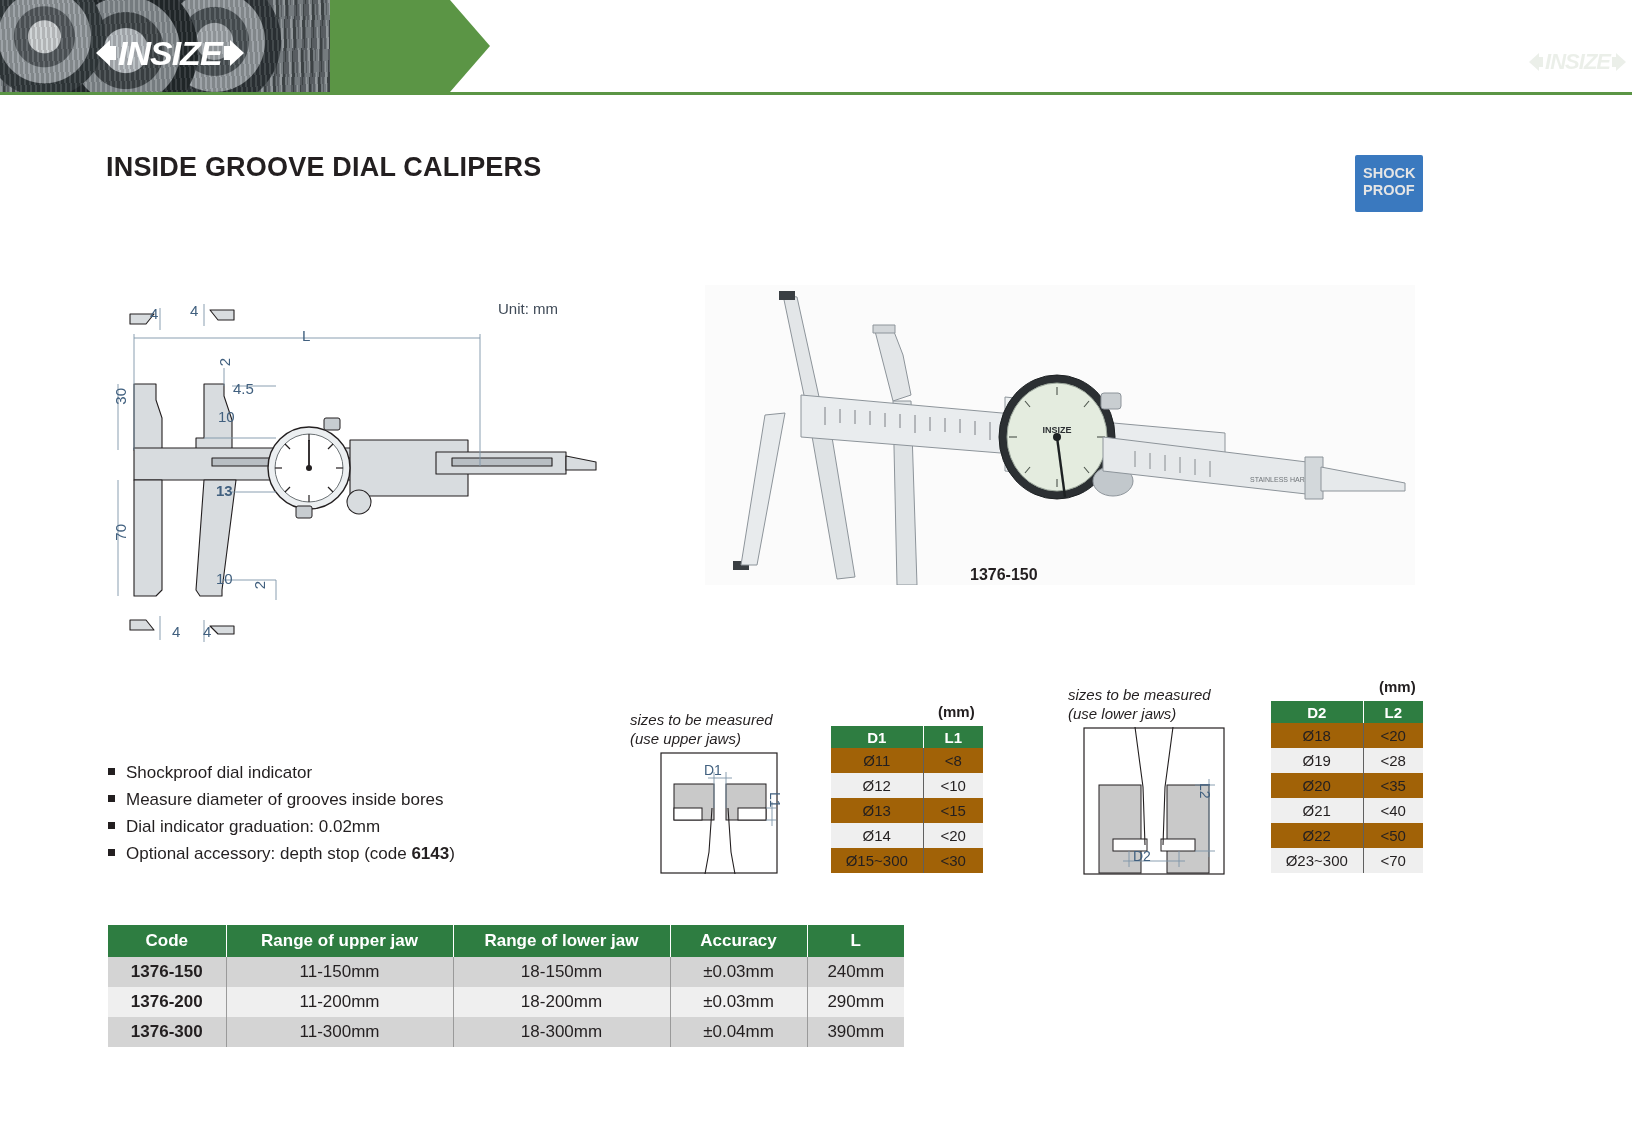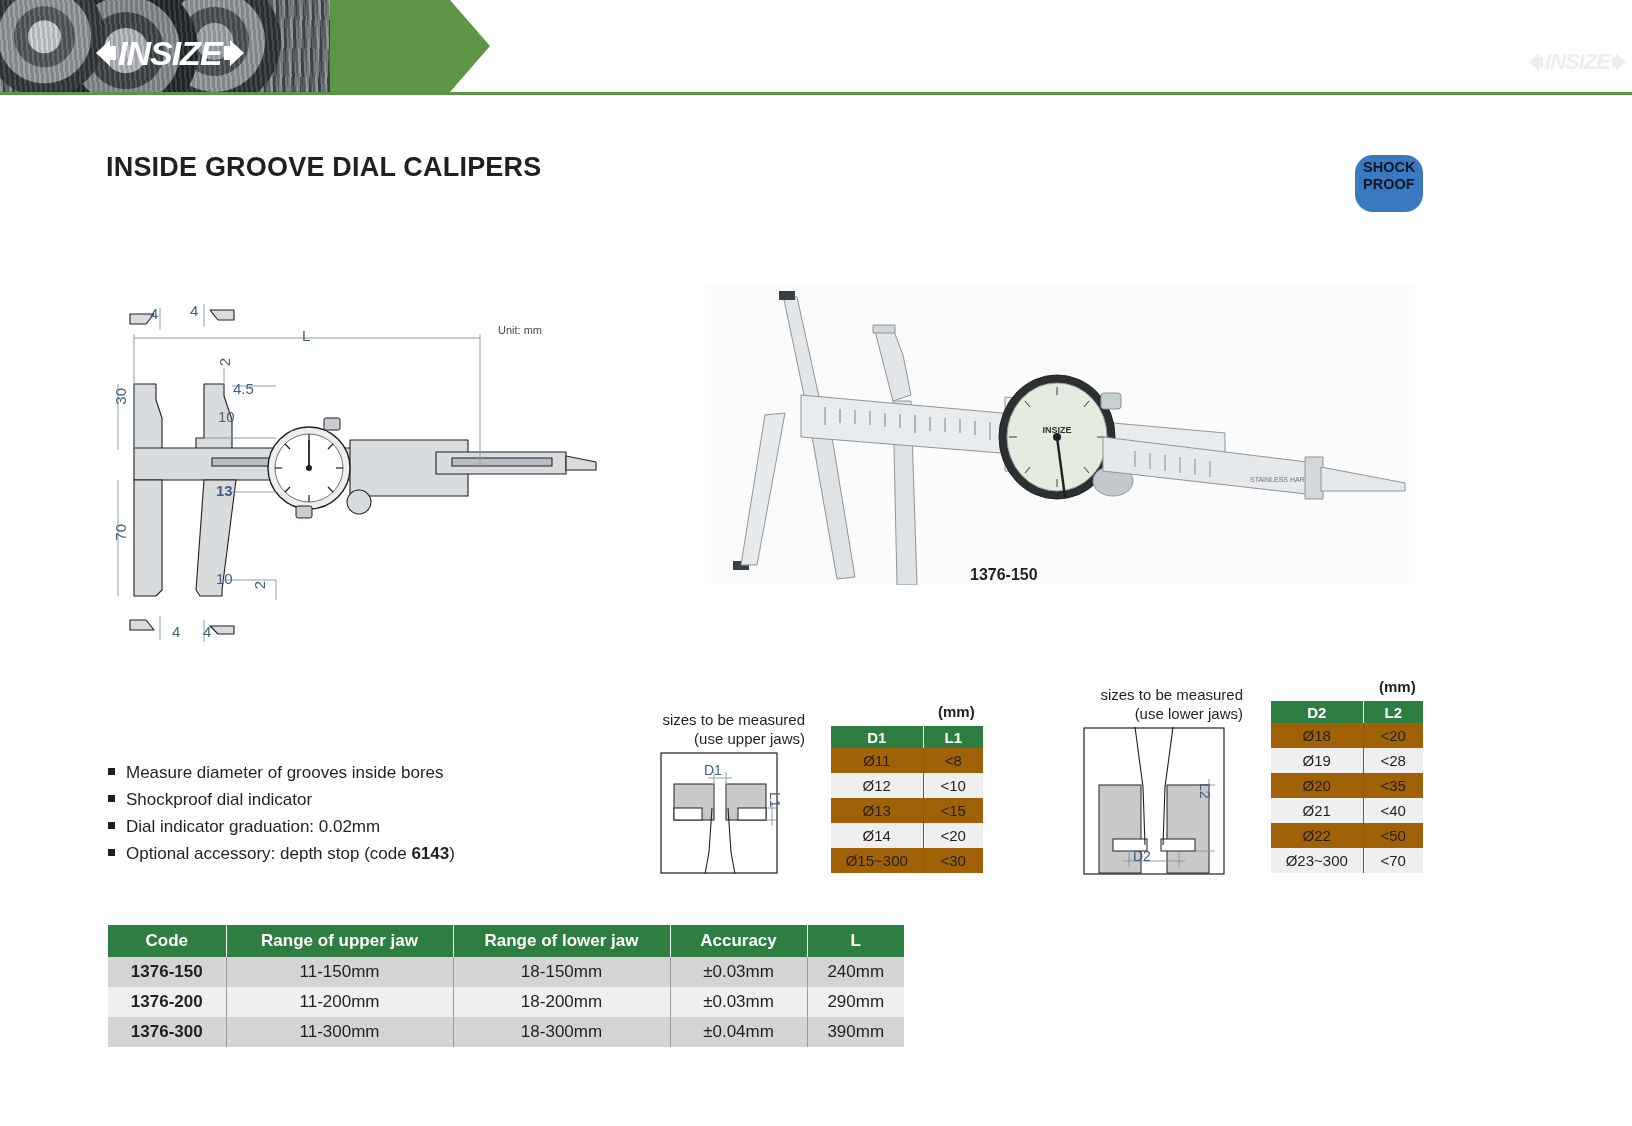--- a/index.html
+++ b/index.html
@@ -90,32 +90,32 @@
   
   .page-title {
     position: absolute; top: 152px; left: 106px;
     font-size: 27px; font-weight: bold; color: #231f20;
     letter-spacing: 0.2px;
   }
   .shock-badge {
     position: absolute; top: 155px; left: 1355px;
     width: 68px; height: 57px;
     background: #3a79bf;
-    border-radius: 18px;
-    color: #0f172a;
+    border-radius: 2px;
+    color: #e5e5e5;
     font-size: 14.5px; font-weight: bold;
     line-height: 17px;
-    padding: 4px 0 0 8px;
+    padding: 10px 0 0 8px;
   }
 
   
   .drawing { position: absolute; top: 290px; left: 100px; width: 520px; height: 370px; }
   .unit-label {
     position: absolute; top: 300px; left: 498px;
-    font-size: 11px; color: #3f4a57; margin-top: 24px;
+    font-size: 15px; color: #3f4a57;
   }
   .dim { position: absolute; font-size: 15px; color: #41607f; }
   .dim-v { writing-mode: vertical-rl; transform: rotate(180deg); }
 
   
   .product-photo {
     position: absolute; top: 285px; left: 705px;
     width: 710px; height: 300px;
   }
   .photo-caption {
@@ -134,21 +134,21 @@
     width: 7px; height: 7px; background: #231f20;
     margin-right: 11px; flex: 0 0 auto;
     position: relative; top: -3px;
   }
   .feature-text b { font-weight: bold; }
 
   
   .mm-label { position: absolute; font-size: 15px; font-weight: bold; color: #231f20; }
   .measure-cap {
     position: absolute; font-size: 15px; color: #231f20;
-    text-align: right; line-height: 19px;
+    text-align: left; line-height: 19px; font-style: italic;
   }
   .minitable {
     position: absolute;
     border-collapse: collapse;
     font-size: 15px; color: #231f20;
   }
   .minitable th {
     background: #2e7d41; color: #ffffff;
     font-size: 15px; font-weight: bold;
     height: 22px;
@@ -361,25 +361,25 @@
 
     <rect x="600" y="172" width="18" height="42" fill="#d3d8db"></rect>
     <path d="M616 182 L700 198 L700 206 L616 206 Z" fill="#e6e9eb"></path>
   </g>
 </svg>
 <div class="photo-caption">1376-150</div>
 
 <div class="features">
   <div class="feature-row">
     <span class="bullet"></span>
-    <span class="feature-text">Measure diameter of grooves inside bores</span>
+    <span class="feature-text">Shockproof dial indicator</span>
   </div>
   <div class="feature-row">
     <span class="bullet"></span>
-    <span class="feature-text">Shockproof dial indicator</span>
+    <span class="feature-text">Measure diameter of grooves inside bores</span>
   </div>
   <div class="feature-row">
     <span class="bullet"></span>
     <span class="feature-text">Dial indicator graduation: 0.02mm</span>
   </div>
   <div class="feature-row">
     <span class="bullet"></span>
     <span class="feature-text"><span>Optional accessory: depth stop (code </span><b>6143</b><span>)</span></span>
   </div>
 </div>

